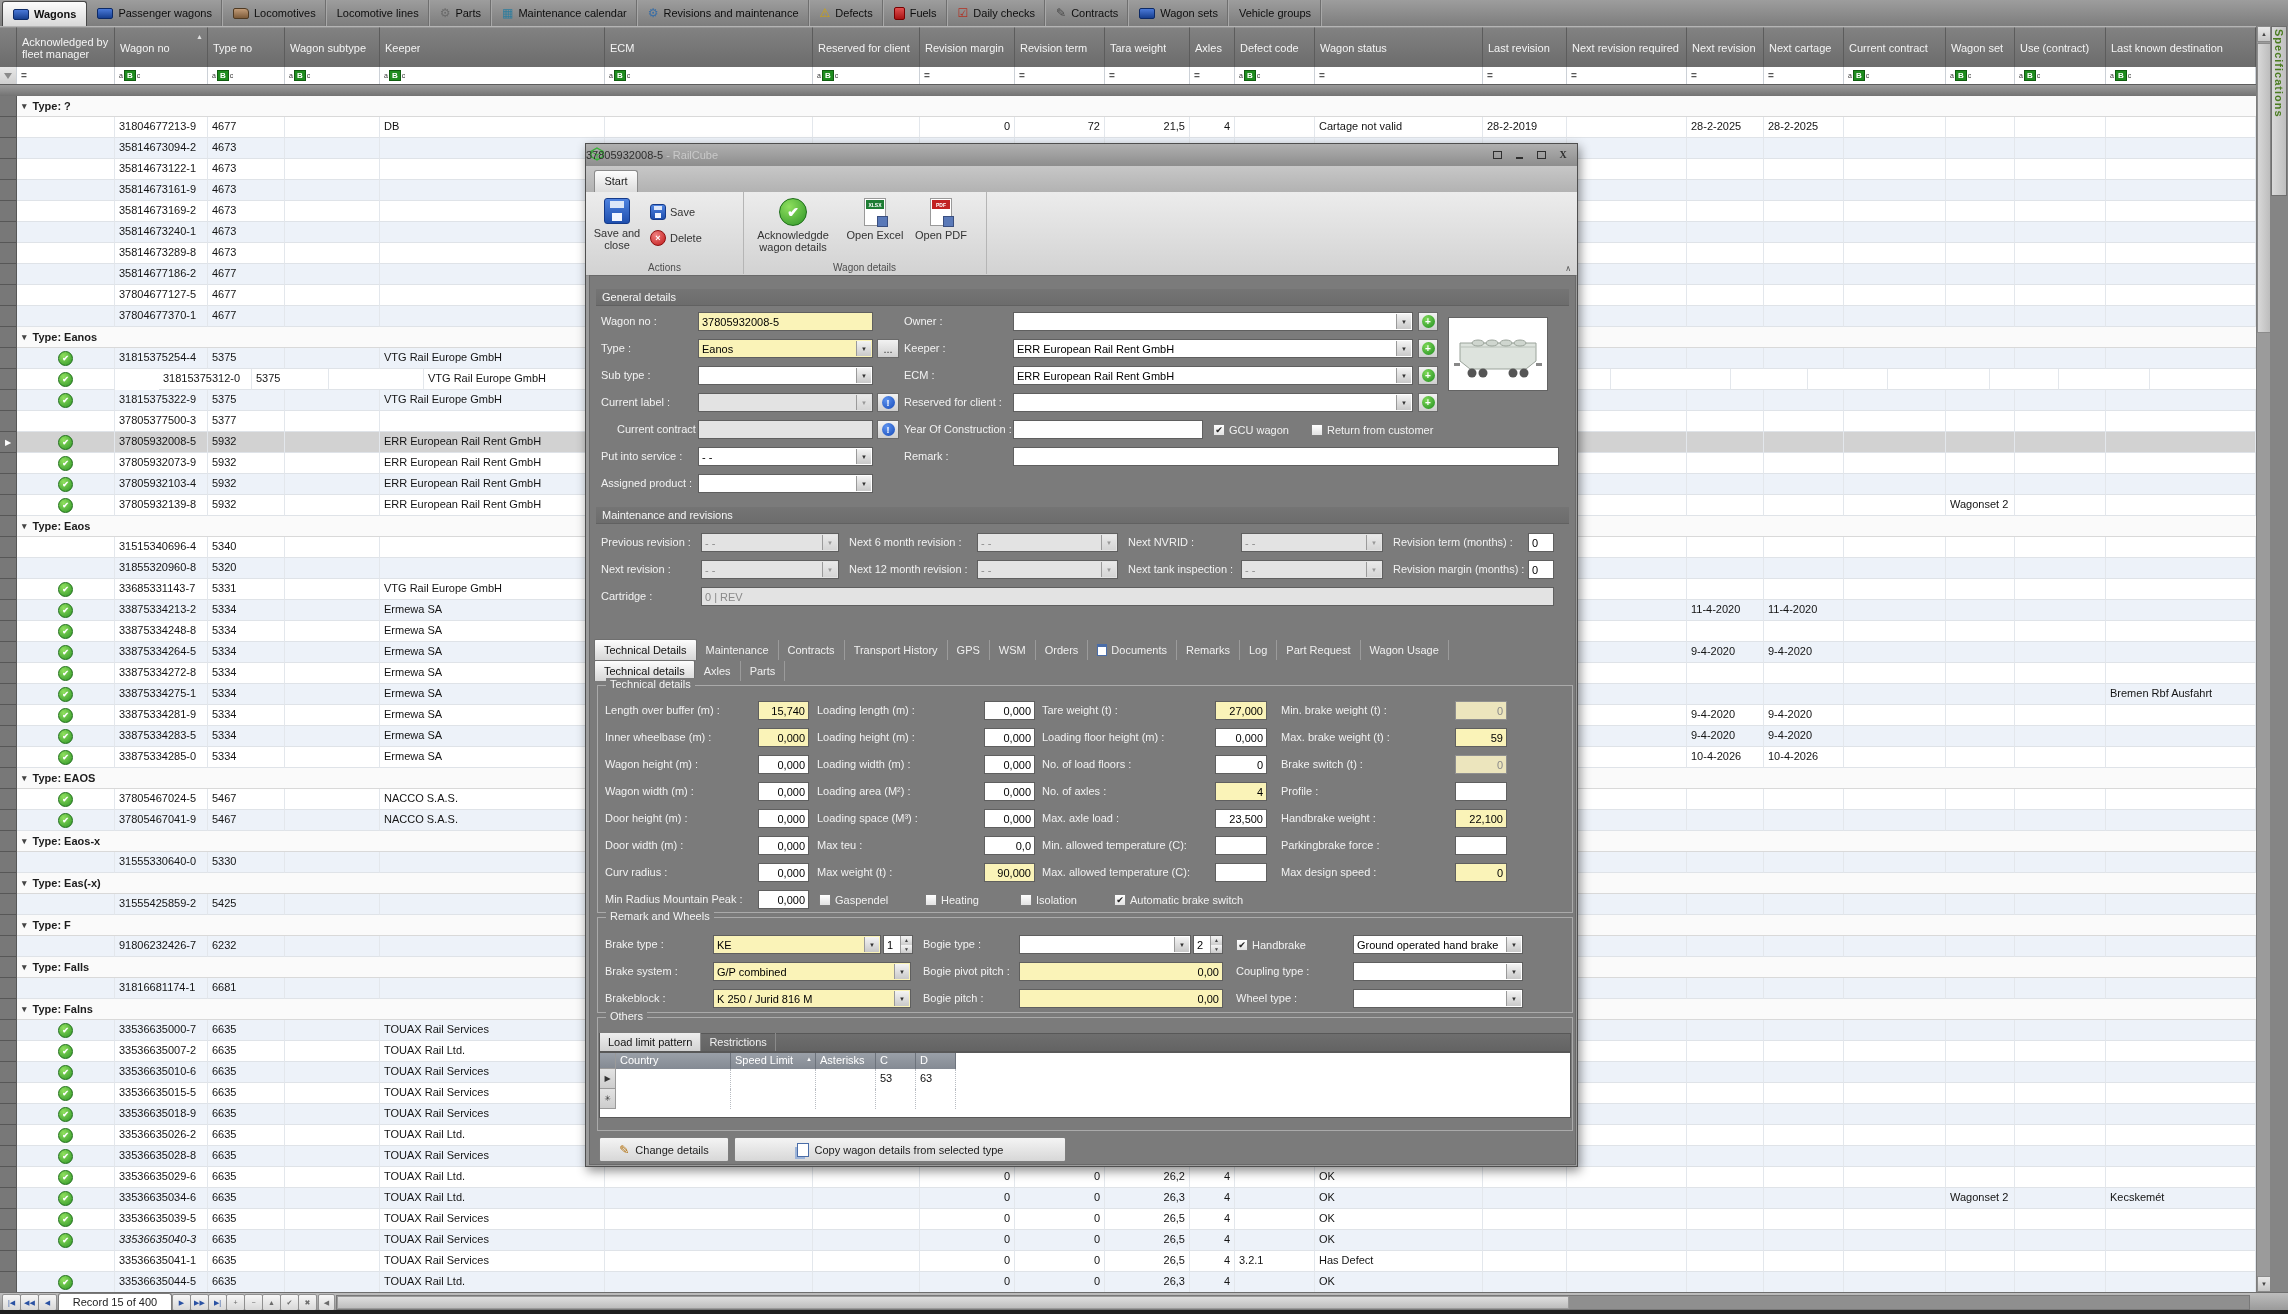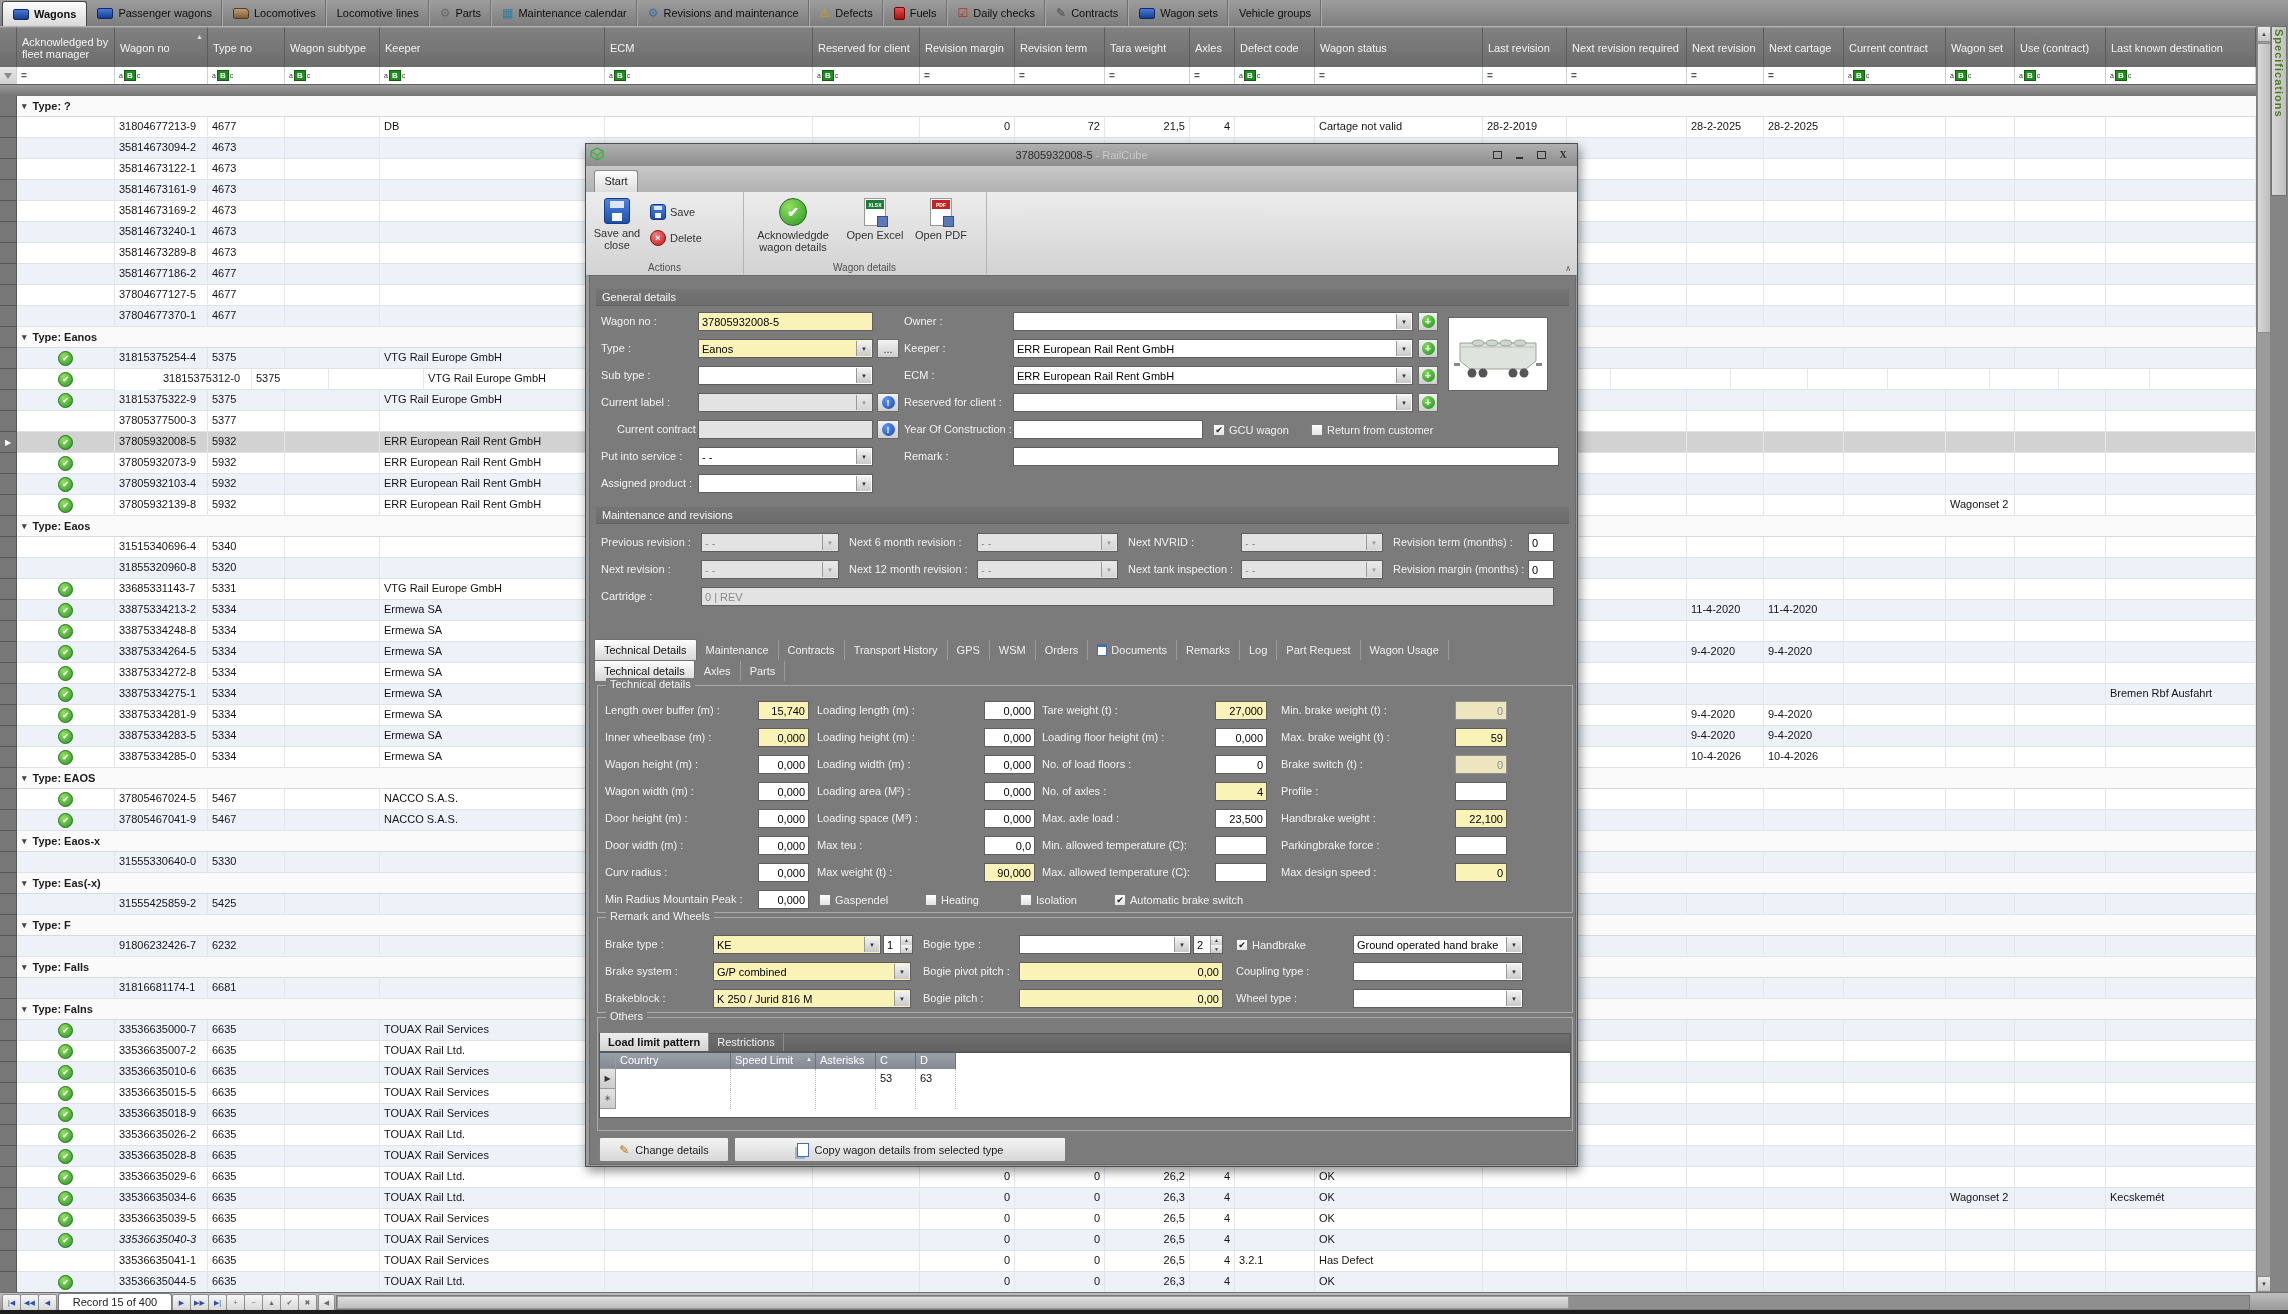--- a/index.html
+++ b/index.html
@@ -52,21 +52,21 @@
   #vscroll{position:absolute;left:2256px;top:26px;width:14px;height:1266px;background:#9b9b9b;border-left:1px solid #7c7c7c;}
   .vbtn{position:absolute;left:0;width:14px;height:16px;background:linear-gradient(#e9e9e9,#c6c6c6);border:1px solid #8b8b8b;box-sizing:border-box;font-size:6px;color:#444;display:flex;align-items:center;justify-content:center;}
   #vthumb{position:absolute;left:0;top:17px;width:14px;height:290px;background:linear-gradient(90deg,#d8d8d8,#bdbdbd);border:1px solid #8b8b8b;box-sizing:border-box;}
   #sidetab{position:absolute;left:2270px;top:26px;width:18px;height:1266px;background:#858585;}
   #sidetab .vtab{position:absolute;left:1px;top:0;width:16px;height:170px;background:linear-gradient(90deg,#d9d9d9,#bfbfbf);border:1px solid #6f6f6f;box-sizing:border-box;display:flex;justify-content:center;}
   #sidetab .vtxt{writing-mode:vertical-rl;font-size:11px;font-weight:bold;color:#4a7c1f;letter-spacing:1px;margin-top:2px;}
   
   #dlg{position:absolute;left:585px;top:143px;width:993px;height:1024px;background:#9b9b9b;border:1px solid #4f4f4f;box-sizing:border-box;box-shadow:2px 4px 10px rgba(0,0,0,.45);}
   #dtitle{position:absolute;left:0;top:0;right:0;height:22px;background:linear-gradient(#b0b0b0,#8d8d8d);border-bottom:1px solid #7a7a7a;display:flex;align-items:center;}
   #dtitle .tic{margin-left:4px;}
-  #dtitle .ttl{position:absolute;left:0;right:0;text-align:center;font-size:11px;color:#2d2d2d;}
+  #dtitle .ttl{position:absolute;left:0;right:0;text-align:left;font-size:11px;color:#2d2d2d;}
   #dtitle .ttl .sfx{color:#c9c9c9;}
   #wbtns{position:absolute;right:4px;top:3px;display:flex;gap:2px;}
   .wbtn{width:20px;height:15px;display:flex;align-items:center;justify-content:center;color:#2e2e2e;}
   .wb-box{width:7px;height:6px;border:1px solid #2e2e2e;}
   .wb-min{width:7px;height:2px;background:#2e2e2e;margin-top:6px;}
   .wb-x{font-size:10px;font-weight:bold;font-family:"Liberation Serif",serif;}
   #dtabrow{position:absolute;left:0;top:22px;right:0;height:26px;background:linear-gradient(#c7c7c7,#b2b2b2);}
   #starttab{position:absolute;left:8px;top:4px;width:44px;height:22px;background:linear-gradient(#fdfdfd,#dcdcdc);border:1px solid #8a8a8a;border-bottom:none;border-radius:3px 3px 0 0;text-align:center;line-height:21px;color:#222;box-sizing:border-box;}
   #ribbon{position:absolute;left:0;top:48px;right:0;height:83px;background:linear-gradient(#ececec,#d2d2d2);border-bottom:1px solid #8f8f8f;}
   .rgroup{position:absolute;top:0;bottom:0;border-right:1px solid #b5b5b5;}
@@ -112,21 +112,21 @@
   .spin .sarr span{flex:1;font-size:5px;color:#444;display:flex;align-items:center;justify-content:center;background:linear-gradient(#f4f4f4,#cdcdcd);}
   .imgbox{position:absolute;background:#fff;border:1px solid #636363;box-sizing:border-box;display:flex;align-items:center;justify-content:center;}
   .dtabs{position:absolute;height:21px;display:flex;align-items:flex-end;}
   .dtab{padding:0 9px;color:#f0f0f0;line-height:20px;height:20px;border-right:1px solid #9b9b9b;white-space:nowrap;display:flex;align-items:center;gap:4px;}
   .dtab.act{background:linear-gradient(#fdfdfd,#d6d6d6);color:#111;border:1px solid #6f6f6f;border-bottom:none;border-radius:2px 2px 0 0;}
   .doci{display:inline-block;width:8px;height:10px;background:#fff;border:1px solid #4a6da8;box-shadow:inset 0 2px 0 #4a6da8;}
   .gbox{position:absolute;border:1px solid #aaa;box-sizing:border-box;}
   .gbox .cap{position:absolute;top:-8px;left:8px;background:#7b7b7b;padding:0 4px;color:#f4f4f4;}
   .itabs{position:absolute;height:19px;background:linear-gradient(#6e6e6e,#636363);border:1px solid #585858;box-sizing:border-box;display:flex;align-items:flex-end;}
   .itab{padding:0 8px;height:18px;line-height:18px;color:#f0f0f0;border-right:1px solid #8a8a8a;}
-  .itab.act{background:linear-gradient(#efefef,#d2d2d2);color:#111;font-weight:bold;}
+  .itab.act{background:linear-gradient(#efefef,#d2d2d2);color:#111;}
   .igrid{position:absolute;background:#fff;border:1px solid #585858;box-sizing:border-box;overflow:hidden;}
   .ighead{display:flex;height:16px;}
   .ighc{box-sizing:border-box;background:linear-gradient(#9aa0a8,#848a93);border-right:1px solid #6d737c;color:#fff;padding:1px 4px;position:relative;white-space:nowrap;overflow:hidden;}
   .igrow{display:flex;height:20px;}
   .igc{box-sizing:border-box;border-right:1px dotted #b8bcc2;padding:3px 4px;color:#111;}
   .igind{box-sizing:border-box;width:16px;flex:0 0 16px;background:linear-gradient(#e3e3e3,#cdcdcd);border-right:1px solid #9a9a9a;border-bottom:1px solid #9a9a9a;font-size:8px;color:#333;display:flex;align-items:center;justify-content:center;}
   .btn{position:absolute;height:25px;border:1px solid #7d7d7d;border-radius:2px;background:linear-gradient(#f4f4f4,#d7d7d7);color:#1c1c1c;display:flex;align-items:center;justify-content:center;gap:6px;box-sizing:border-box;}
   .pencil{color:#b06a00;font-size:12px;}
   .copyic{width:10px;height:12px;background:#fff;border:1px solid #4a6da8;box-shadow:-3px 3px 0 -1px #9db4d8;}
 </style>

